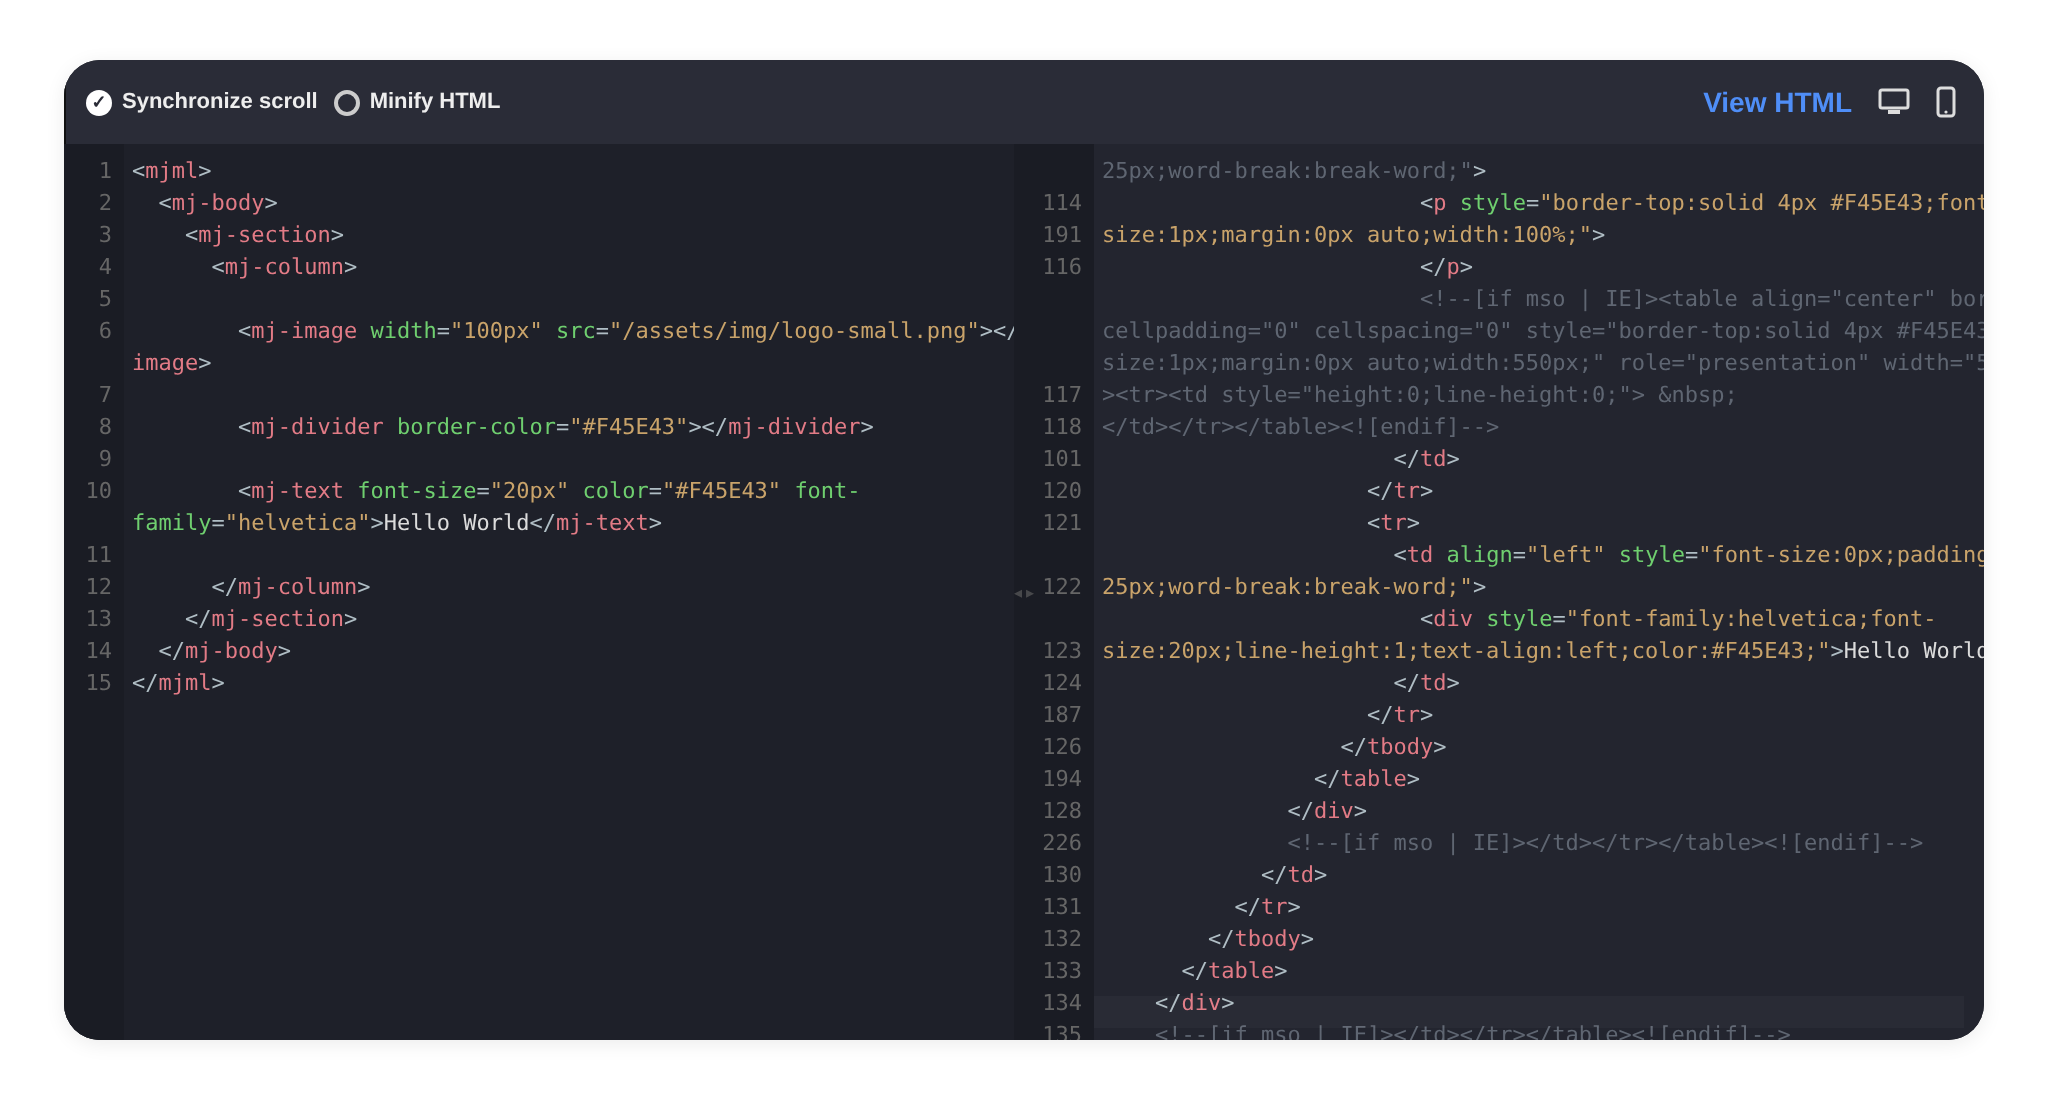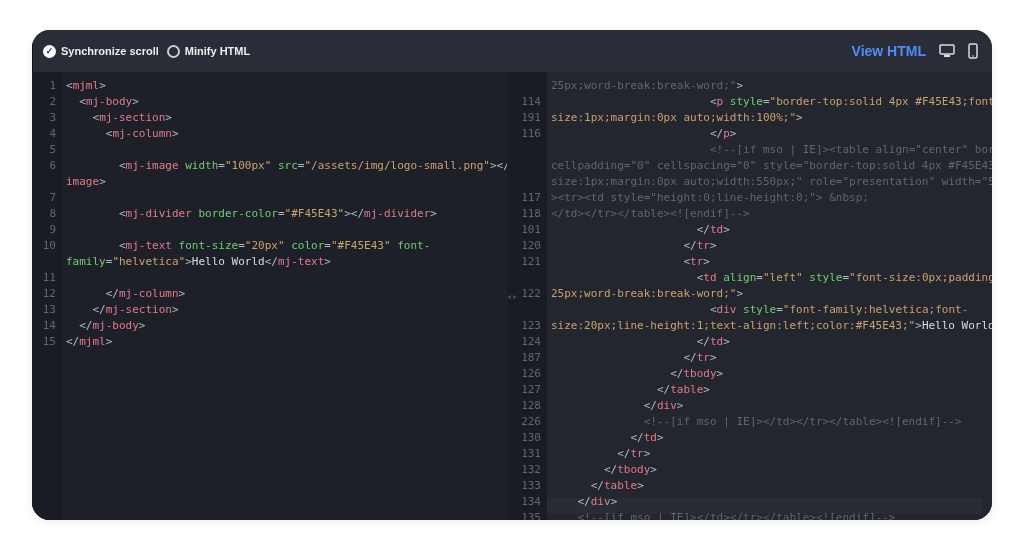--- a/index.html
+++ b/index.html
@@ -253,21 +253,21 @@
           <div>101</div>
           <div>120</div>
           <div>121</div>
           <div>&nbsp;</div>
           <div>122</div>
           <div>&nbsp;</div>
           <div>123</div>
           <div>124</div>
           <div>187</div>
           <div>126</div>
-          <div>127</div>
+          <div>194</div>
           <div>128</div>
           <div>226</div>
           <div>130</div>
           <div>131</div>
           <div>132</div>
           <div>133</div>
           <div>134</div>
           <div>135</div>
         </div>
       <div class="code" id="code-right"><div class="code-line"><span class="t-comm">25px;word-break:break-word;"</span><span class="t-punc">&gt;</span></div><div class="code-line"><span class="t-text">                        </span><span class="t-punc">&lt;</span><span class="t-tag">p</span><span class="t-text"> </span><span class="t-attr">style</span><span class="t-punc">=</span><span class="t-val">"border-top:solid 4px #F45E43;font-</span></div><div class="code-line"><span class="t-val">size:1px;margin:0px auto;width:100%;"</span><span class="t-punc">&gt;</span></div><div class="code-line"><span class="t-text">                        </span><span class="t-punc">&lt;/</span><span class="t-tag">p</span><span class="t-punc">&gt;</span></div><div class="code-line"><span class="t-text">                        </span><span class="t-comm">&lt;!--[if mso | IE]&gt;&lt;table align="center" border="0"</span></div><div class="code-line"><span class="t-comm">cellpadding="0" cellspacing="0" style="border-top:solid 4px #F45E43;font-</span></div><div class="code-line"><span class="t-comm">size:1px;margin:0px auto;width:550px;" role="presentation" width="550px"</span></div><div class="code-line"><span class="t-comm">&gt;&lt;tr&gt;&lt;td style="height:0;line-height:0;"&gt; &amp;nbsp;</span></div><div class="code-line"><span class="t-comm">&lt;/td&gt;&lt;/tr&gt;&lt;/table&gt;&lt;![endif]--&gt;</span></div><div class="code-line"><span class="t-text">                      </span><span class="t-punc">&lt;/</span><span class="t-tag">td</span><span class="t-punc">&gt;</span></div><div class="code-line"><span class="t-text">                    </span><span class="t-punc">&lt;/</span><span class="t-tag">tr</span><span class="t-punc">&gt;</span></div><div class="code-line"><span class="t-text">                    </span><span class="t-punc">&lt;</span><span class="t-tag">tr</span><span class="t-punc">&gt;</span></div><div class="code-line"><span class="t-text">                      </span><span class="t-punc">&lt;</span><span class="t-tag">td</span><span class="t-text"> </span><span class="t-attr">align</span><span class="t-punc">=</span><span class="t-val">"left"</span><span class="t-text"> </span><span class="t-attr">style</span><span class="t-punc">=</span><span class="t-val">"font-size:0px;padding:10px</span></div><div class="code-line"><span class="t-val">25px;word-break:break-word;"</span><span class="t-punc">&gt;</span></div><div class="code-line"><span class="t-text">                        </span><span class="t-punc">&lt;</span><span class="t-tag">div</span><span class="t-text"> </span><span class="t-attr">style</span><span class="t-punc">=</span><span class="t-val">"font-family:helvetica;font-</span></div><div class="code-line"><span class="t-val">size:20px;line-height:1;text-align:left;color:#F45E43;"</span><span class="t-punc">&gt;</span><span class="t-text">Hello World</span></div><div class="code-line"><span class="t-text">                      </span><span class="t-punc">&lt;/</span><span class="t-tag">td</span><span class="t-punc">&gt;</span></div><div class="code-line"><span class="t-text">                    </span><span class="t-punc">&lt;/</span><span class="t-tag">tr</span><span class="t-punc">&gt;</span></div><div class="code-line"><span class="t-text">                  </span><span class="t-punc">&lt;/</span><span class="t-tag">tbody</span><span class="t-punc">&gt;</span></div><div class="code-line"><span class="t-text">                </span><span class="t-punc">&lt;/</span><span class="t-tag">table</span><span class="t-punc">&gt;</span></div><div class="code-line"><span class="t-text">              </span><span class="t-punc">&lt;/</span><span class="t-tag">div</span><span class="t-punc">&gt;</span></div><div class="code-line"><span class="t-text">              </span><span class="t-comm">&lt;!--[if mso | IE]&gt;&lt;/td&gt;&lt;/tr&gt;&lt;/table&gt;&lt;![endif]--&gt;</span></div><div class="code-line"><span class="t-text">            </span><span class="t-punc">&lt;/</span><span class="t-tag">td</span><span class="t-punc">&gt;</span></div><div class="code-line"><span class="t-text">          </span><span class="t-punc">&lt;/</span><span class="t-tag">tr</span><span class="t-punc">&gt;</span></div><div class="code-line"><span class="t-text">        </span><span class="t-punc">&lt;/</span><span class="t-tag">tbody</span><span class="t-punc">&gt;</span></div><div class="code-line"><span class="t-text">      </span><span class="t-punc">&lt;/</span><span class="t-tag">table</span><span class="t-punc">&gt;</span></div><div class="code-line"><span class="t-text">    </span><span class="t-punc">&lt;/</span><span class="t-tag">div</span><span class="t-punc">&gt;</span></div><div class="code-line"><span class="t-text">    </span><span class="t-comm">&lt;!--[if mso | IE]&gt;&lt;/td&gt;&lt;/tr&gt;&lt;/table&gt;&lt;![endif]--&gt;</span></div></div>

